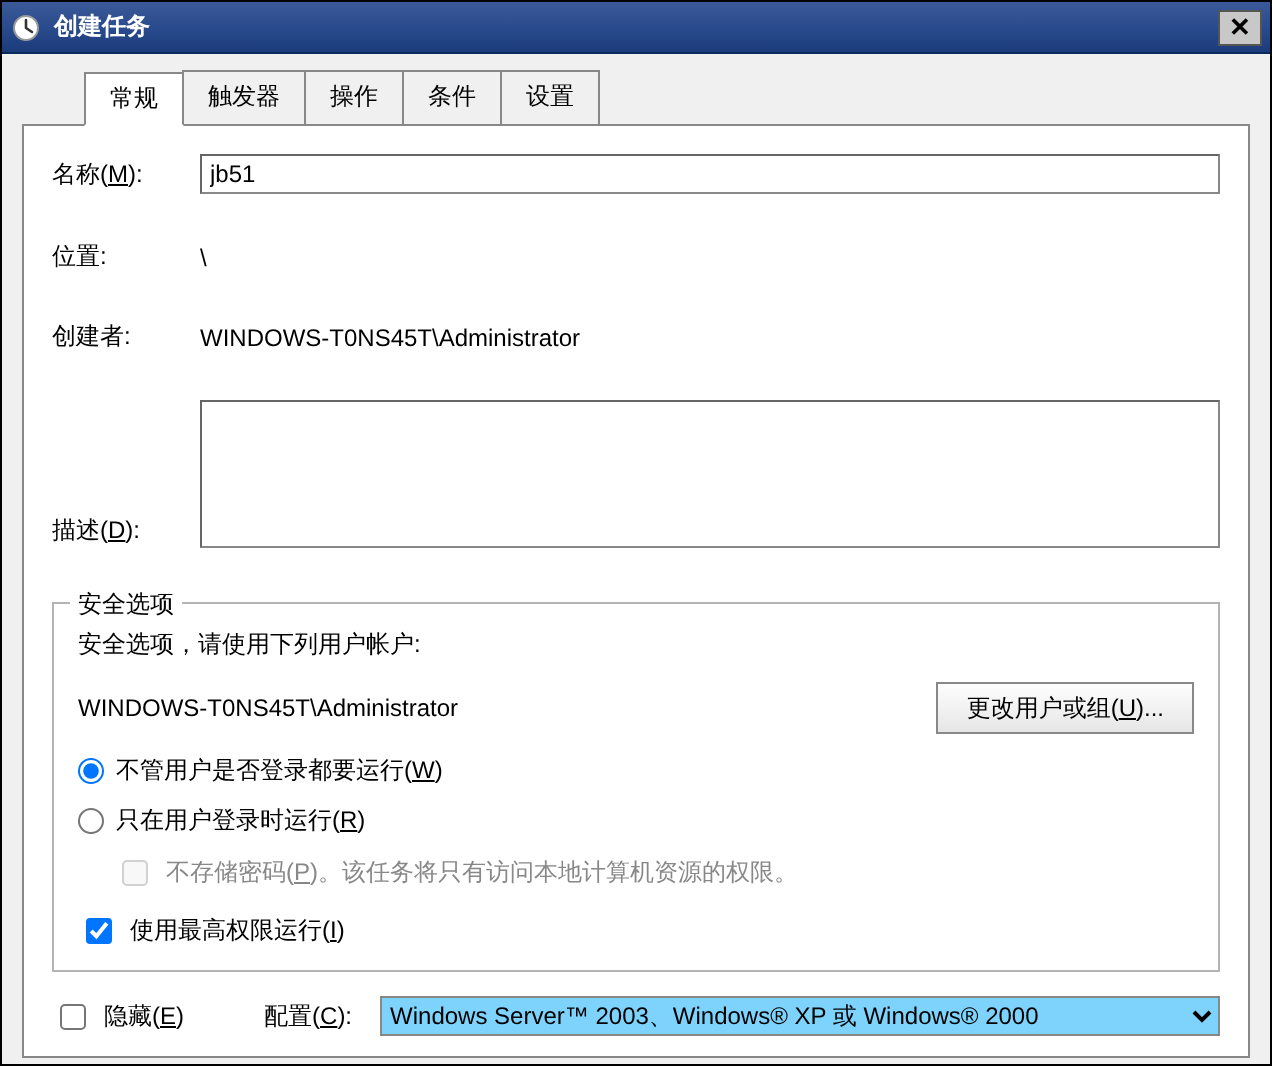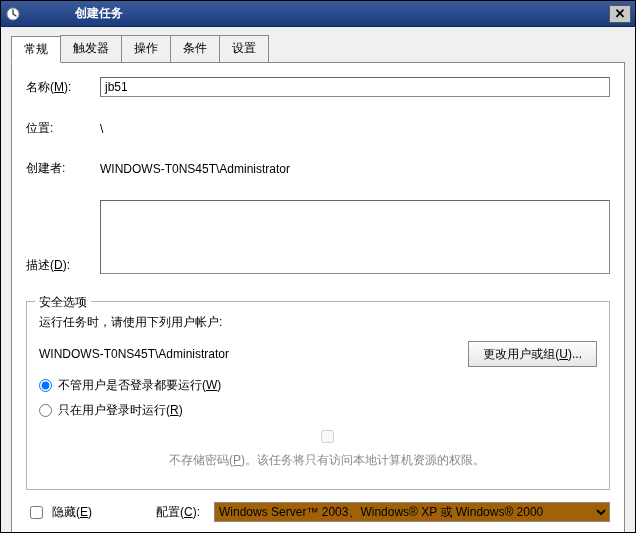--- a/index.html
+++ b/index.html
@@ -14,21 +14,20 @@
     border: 1px solid #000;
   }
   .titlebar {
     height: 26px;
     background: linear-gradient(#3b5998, #2a4b8d 50%, #1b3b7b);
     color: #fff;
     display: flex;
     align-items: center;
     padding: 0 4px;
     border-bottom: 1px solid #0b2a5c;
-    gap: 48px;
   }
   .titlebar .ticon {
     width: 16px; height: 16px;
     display: inline-flex; align-items:center; justify-content:center;
     margin-right: 6px;
   }
   .titlebar .title { flex: 1; font-weight: bold; font-size:12px; }
   .titlebar .closebtn {
     width: 22px; height: 18px;
     background: #c8c8c8;
@@ -41,20 +40,21 @@
     background: #F0F0F0;
     height: calc(533px - 26px - 2px);
     padding: 8px 10px 8px 10px;
     display:flex; flex-direction:column;
   }
   
   .tabs {
     display:flex;
     position: relative;
     z-index: 2;
+    margin-left: 31px;
   }
   .tab {
     padding: 4px 12px 4px 12px;
     border: 1px solid #888;
     border-bottom: none;
     background: #F0F0F0;
     margin-right: -1px;
     color:#000;
     cursor: default;
   }
@@ -121,27 +121,27 @@
   .radio { display:flex; align-items:center; gap:6px; margin-bottom:8px; }
   .radio input { margin:0; }
   .indent { margin-left: 18px; color:#888; }
   .indent input[disabled] { }
   .checkbox { display:flex; align-items:center; gap:6px; }
   
   .bottomrow {
     display:flex; align-items:center; gap:8px;
     margin-top: 12px;
   }
-  .bottomrow .lbl2 { margin-left: 56px; margin-right:6px; }
+  .bottomrow .lbl2 { margin-left: 32px; margin-right:6px; }
   select.combo {
     flex:1;
     border:1px solid #888;
     font:inherit;
     height:20px;
-    background:#a16207;
+    background:#7dd3fc;
   }
   
   .dlgbtns {
     display:flex; justify-content:flex-end; gap:4px;
     padding: 10px 2px 0 0;
   }
   .dlgbtns .btnlike { width: 84px; height:24px; }
 </style>
 </head>
 <body>
@@ -188,45 +188,49 @@
 
     <div class="row" style="align-items:flex-end">
       <span class="lbl"><span>描述(<span class="underline">D</span>):</span></span>
       <textarea class="desc-box" style=""></textarea>
     </div>
 
     <div class="security">
       <span class="legend">安全选项</span>
 
       <div class="secrow">
-        <span>运行任务时，请使用下列用户帐户:</span>
+        <span>安全选项，请使用下列用户帐户:</span>
       </div>
 
       <div class="secrow">
         <span style="flex:1">WINDOWS-T0NS45T\Administrator</span>
         <div class="btnlike">
             <span>更改用户或组(<span class="underline">U</span>)...</span>
           </div>
       </div>
 
       <label class="radio">
         <input type="radio" name="runwhen" checked="" style="">
         <span>不管用户是否登录都要运行(<span class="underline">W</span>)</span>
       </label>
 
       <label class="radio">
         <input type="radio" name="runwhen" style="">
         <span>只在用户登录时运行(<span class="underline">R</span>)</span>
       </label>
 
-      <label class="checkbox indent" style="margin-bottom:10px;flex-direction:column;">
+      <label class="checkbox indent" style="margin-bottom:10px;">
         <input type="checkbox" disabled="" style="">
         <span>不存储密码(<span class="underline">P</span>)。该任务将只有访问本地计算机资源的权限。</span>
       </label>
 
+      <label class="checkbox">
+        <input type="checkbox" checked="" style="">
+        <span>使用最高权限运行(<span class="underline">I</span>)</span>
+      </label>
     </div>
 
     <div class="bottomrow">
       <label class="checkbox">
         <input type="checkbox" style="">
         <span>隐藏(<span class="underline">E</span>)</span>
       </label>
       <span class="lbl2"><span>配置(<span class="underline">C</span>):</span></span>
       <select class="combo">
         <option>Windows Server™ 2003、Windows® XP 或 Windows® 2000</option>

